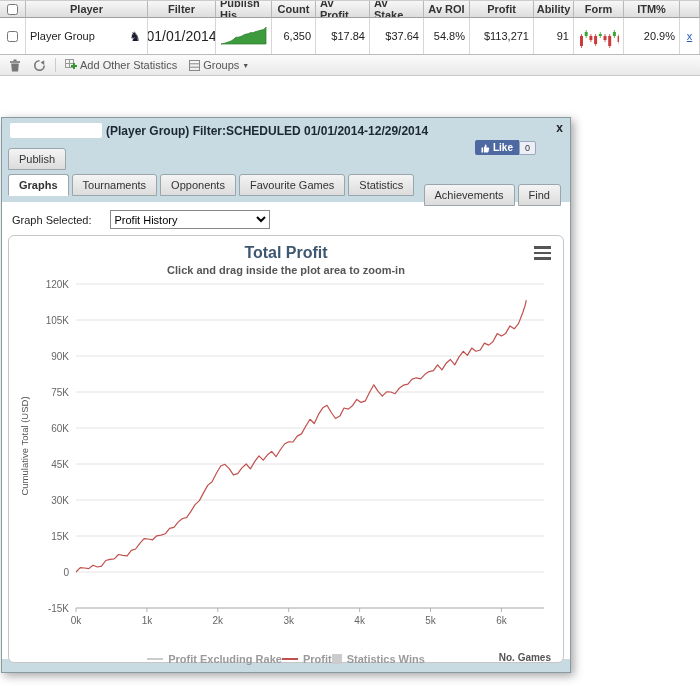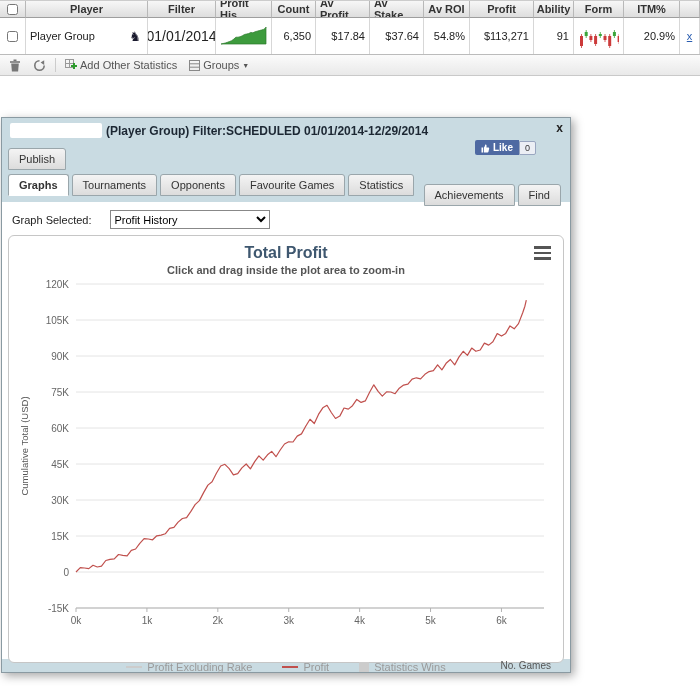--- a/index.html
+++ b/index.html
@@ -56,39 +56,39 @@
   .graph-select-row { display:flex; align-items:center; gap:18px; font-size:11px; color:#222; padding:2px 4px 6px 6px; }
   .graph-select-row select { font-size:11px; height:19px; width:160px; border:1px solid #888; background:#fff; }
 
   
   .chart-panel { position:relative; margin:0 2px; border:1px solid #c6c6c6; border-radius:6px; background:#fff; height:428px; }
   .chart-title { text-align:center; color:#3e576f; font-size:16px; font-weight:bold; margin-top:8px; }
   .chart-subtitle { text-align:center; color:#555; font-size:11px; font-weight:bold; margin-top:2px; }
   .burger { position:absolute; right:12px; top:10px; width:17px; cursor:pointer; }
   .burger div { height:2.5px; background:#555; margin-bottom:3px; }
   .chart-svg-wrap { margin-top:2px; text-align:center; }
-  .legend-row { position:relative; display:flex; justify-content:center; gap:30px; font-size:11px; color:#9a9a9a; margin-top:17px; height:16px; align-items:center; }
+  .legend-row { position:relative; display:flex; justify-content:center; gap:0; font-size:11px; color:#9a9a9a; margin-top:9px; height:16px; align-items:center;font-weight:bold; }
   .legend-item { display:flex; align-items:center; gap:5px; cursor:pointer; }
   .sw-line { display:inline-block; width:16px; height:2px; background:#ccc; }
   .sw-box { display:inline-block; width:10px; height:10px; background:#ccc; }
   .xaxis-title { position:absolute; right:12px; top:1px; font-size:10px; color:#555; }
 </style>
 </head>
 <body>
 
 <div class="page">
 
   <div class="results-table">
     <div class="tr head">
       <div class="td center">
           <input type="checkbox" style="">
         </div>
       <div class="td">Player</div>
       <div class="td">Filter</div>
-      <div class="td">Profit His</div>
+      <div class="td">Publish His</div>
       <div class="td">Count</div>
       <div class="td">Av Profit</div>
       <div class="td">Av Stake</div>
       <div class="td">Av ROI</div>
       <div class="td">Profit</div>
       <div class="td">Ability</div>
       <div class="td">Form</div>
       <div class="td">ITM%</div>
       <div class="td"></div>
     </div>

